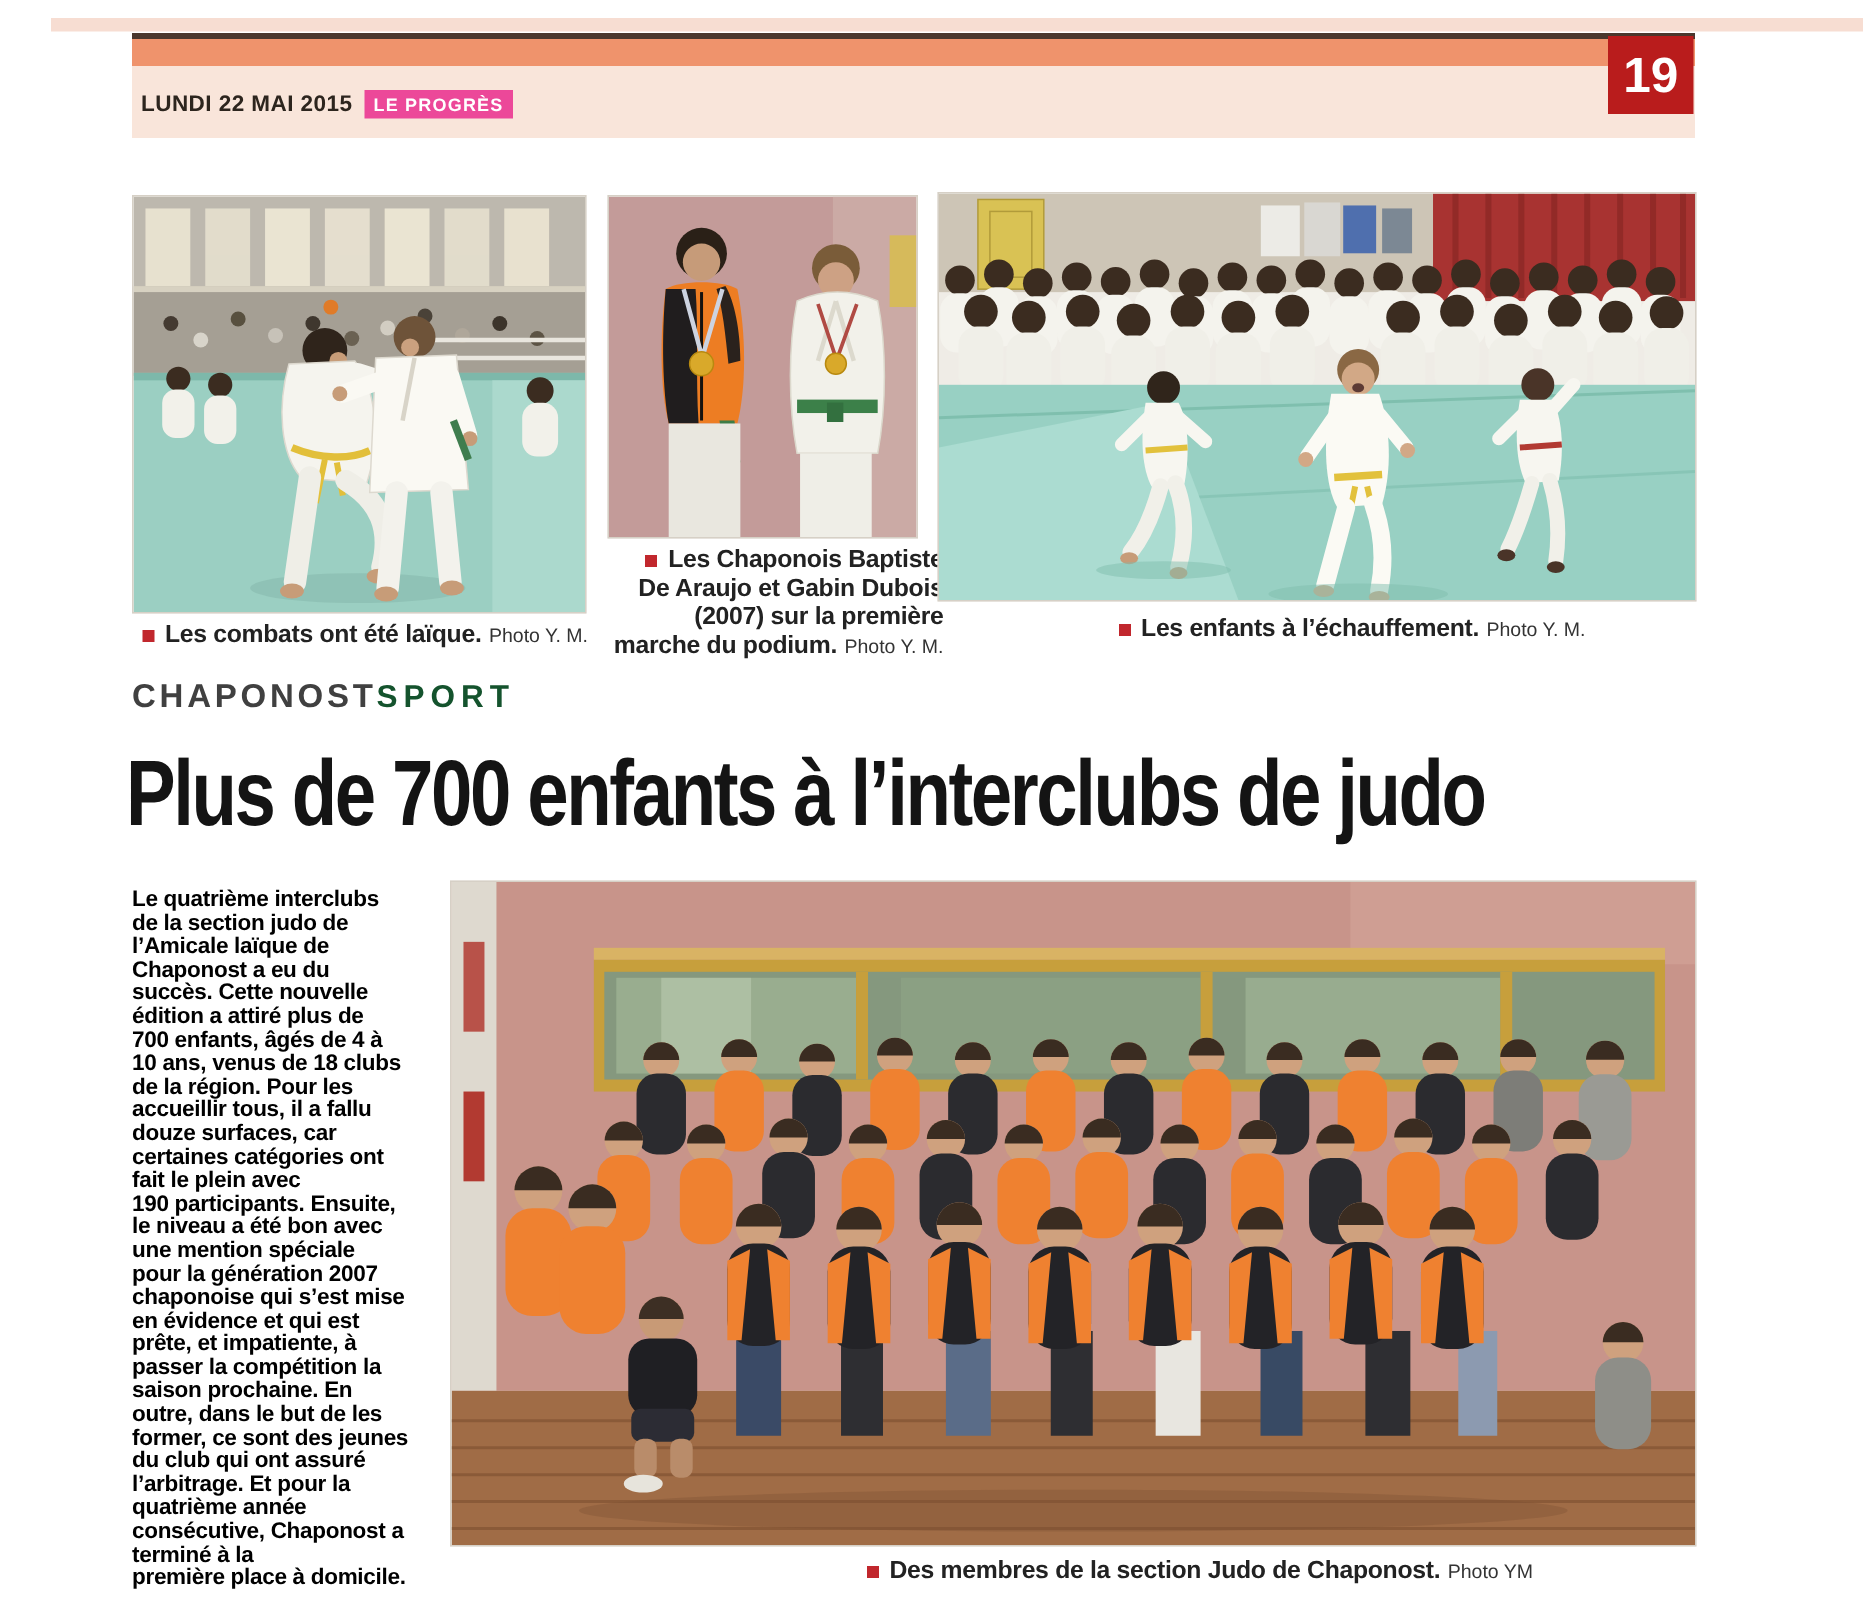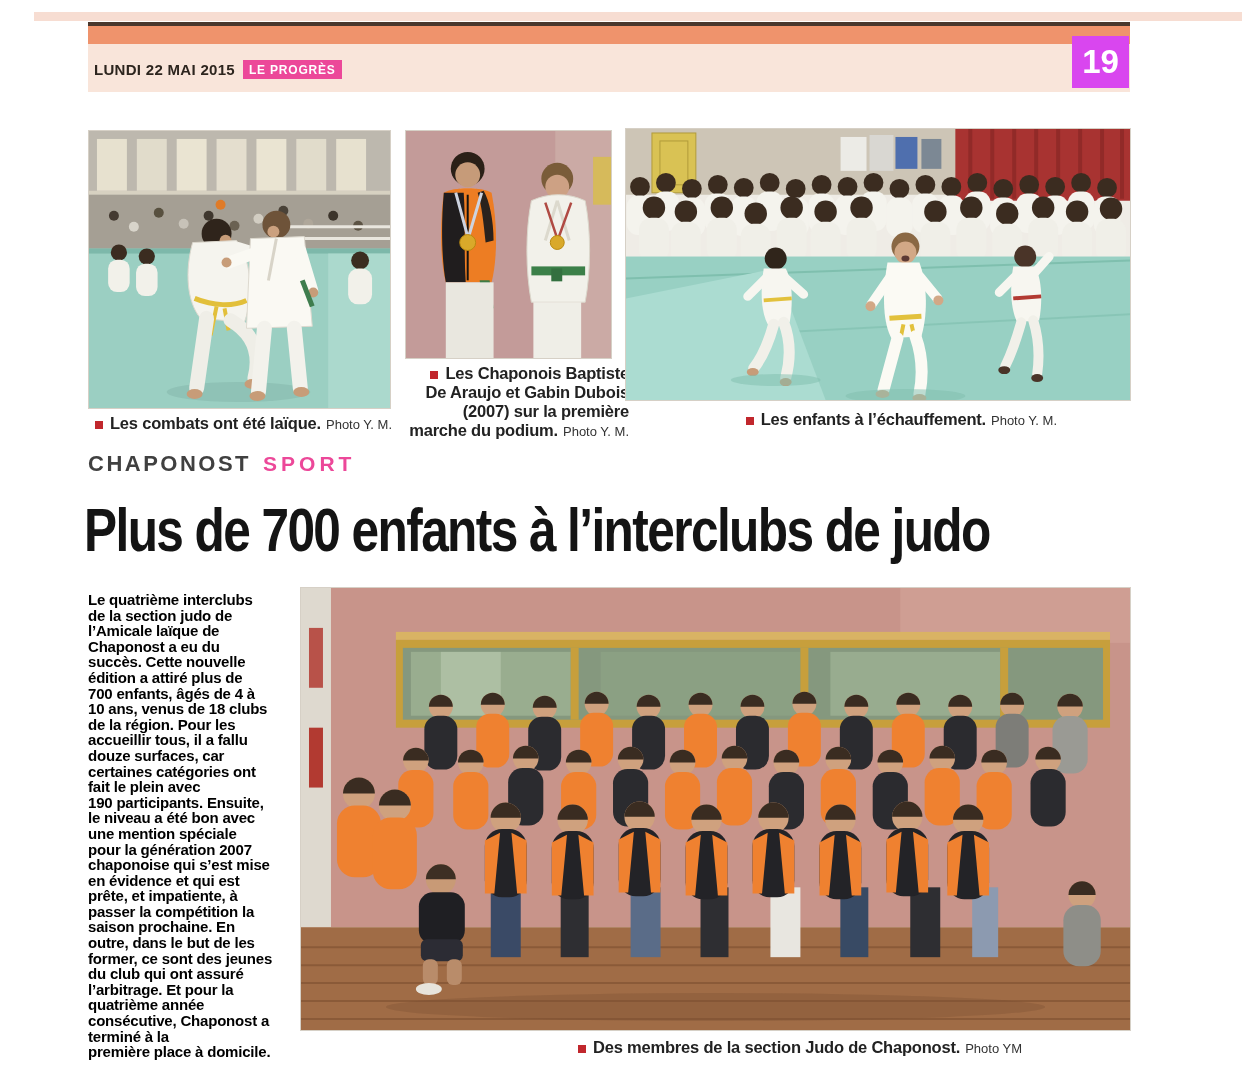--- a/index.html
+++ b/index.html
@@ -12,21 +12,21 @@
   .strip-salmon{position:absolute;left:88px;top:26px;width:1042px;height:18px;background:#ef936c;}
   .strip-peach{position:absolute;left:88px;top:44px;width:1042px;height:48px;background:#f9e5da;}
 
   .masthead-left{position:absolute;left:94px;top:55px;height:28px;display:flex;align-items:center;gap:8px;}
   .date-label{font-size:15px;font-weight:bold;color:#2d251e;letter-spacing:.3px;}
   .brand-badge{background:#ec4899;color:#fff;font-size:12px;font-weight:bold;padding:3px 6px 2px 6px;letter-spacing:.8px;}
 
   .masthead-right{position:absolute;right:176px;top:54px;display:flex;align-items:baseline;gap:14px;font-weight:bold;}
   .section-label{font-size:27px;color:#a9a9ad;letter-spacing:1px;}
   .edition-label{font-size:27px;color:#17171a;letter-spacing:.5px;}
-  .page-number-badge{position:absolute;left:1072px;top:36px;width:57px;height:52px;background:#d946ef;
+  .page-number-badge{position:absolute;left:1072px;top:24px;width:57px;height:52px;background:#b91c1c;
     color:#fff;font-size:33px;font-weight:bold;display:flex;align-items:center;justify-content:center;}
 
   
   .photo{position:absolute;border:1px solid #d6d0c6;box-sizing:border-box;overflow:hidden;background:#efece6;}
   .photo svg{display:block;width:100%;height:100%;}
   #photo-combat{left:88px;top:130px;width:303px;height:279px;}
   #photo-podium{left:405px;top:130px;width:207px;height:229px;}
   #photo-warmup{left:625px;top:128px;width:506px;height:273px;}
   #photo-group{left:300px;top:587px;width:831px;height:444px;}
 
@@ -36,21 +36,21 @@
   .caption .ctext{white-space:pre-line;}
   .caption .credit{font-weight:normal;font-size:13px;color:#333;margin-left:5px;letter-spacing:0;}
   #caption1{left:90px;top:414px;width:302px;}
   #caption2{left:405px;top:364px;width:224px;}
   #caption3{left:627px;top:410px;width:430px;}
   #caption-main{left:302px;top:1038px;width:720px;}
 
   
   .kicker{position:absolute;left:88px;top:451px;}
   .kicker-location{font-size:22px;font-weight:bold;color:#404040;letter-spacing:2.5px;}
-  .kicker-topic{font-size:21px;font-weight:bold;color:#ec4899;letter-spacing:4px;margin-left:12px;}
+  .kicker-topic{font-size:21px;font-weight:bold;color:#14532d;letter-spacing:4px;}
 
   .headline{position:absolute;left:84px;top:499px;font-size:62px;font-weight:bold;color:#141414;
     letter-spacing:-2px;white-space:nowrap;transform:scaleX(.8);transform-origin:left top;line-height:1;}
 
   .body-text{position:absolute;left:88px;top:592px;width:212px;font-size:15px;line-height:15.6px;
     font-weight:bold;color:#000000;white-space:pre;letter-spacing:-.2px;}
 </style>
 </head>
 <body>
 

